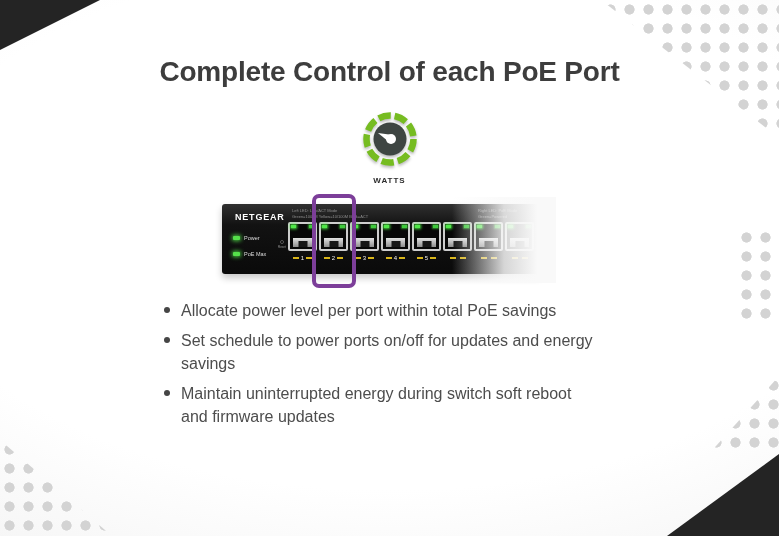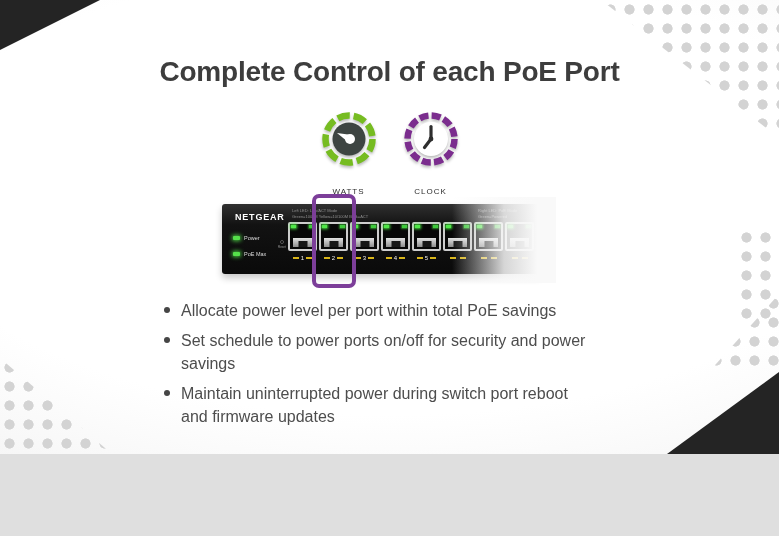--- a/index.html
+++ b/index.html
@@ -1,18 +1,18 @@
 <!DOCTYPE html>
 <html style="--brand-green: #76BC21; --brand-purple: #7B2D8E; --highlight-purple: #7C3E99; --text-dark: #3D3D3D; --text-body: #4D4D4D; --led-green: #55E04A; --port-yellow: #D8B51B;"><head>
 <meta charset="utf-8">
 <style>
   * { margin:0; padding:0; box-sizing:border-box; }
   html,body { background:#dfdfdf; }
   #canvas {
-    position:relative; width:779px; height:454px; overflow:hidden;
+    position:relative; width:779px; height:536px; overflow:hidden;
     font-family:"Liberation Sans", sans-serif;
     background:radial-gradient(ellipse 120% 95% at 50% 42%, #ffffff 52%, #ececec 100%);
   }
 
   
   .corner { position:absolute; background:#242424; }
   .corner-tl { left:0; top:0; width:100px; height:50px; clip-path:polygon(0 0,100% 0,0 100%); }
   .corner-br { right:0; bottom:0; width:112px; height:82px; clip-path:polygon(100% 0,100% 100%,0 100%); }
   .dots {
     position:absolute;
@@ -32,21 +32,21 @@
   }
 
   
   .icons-row {
     position:absolute; top:112px; left:0; right:0;
     display:flex; justify-content:center; gap:28px;
   }
   .feature-icon { display:flex; flex-direction:column; align-items:center; }
   .feature-icon svg { filter:drop-shadow(0 2px 1.5px rgba(0,0,0,.28)); }
   .icon-label {
-    margin-top:21px; font-size:8px; font-weight:normal;
+    margin-top:10px; font-size:8px; font-weight:bold;
     letter-spacing:1px; color:#2d2d2d;
   }
 
   
   .switch {
     position:absolute; left:222px; top:204px; width:318px; height:70px;
     background:linear-gradient(180deg,#303030,#121212 30%,#0a0a0a);
     border-radius:3px; box-shadow:0 4px 7px rgba(0,0,0,.22);padding-left:21px;
   }
   .sw-brand {
@@ -117,30 +117,20 @@
       <svg width="54" height="54" viewBox="0 0 54 54">
         <circle cx="27" cy="27" r="23.5" fill="none" stroke="#76BC21" stroke-width="6.5" stroke-dasharray="12.4 4"></circle>
         <circle cx="27" cy="27" r="16.5" fill="#3e4542"></circle>
         <g fill="#ffffff">
           <path d="M15 21 L26 22.5 L28.5 32 Z"></path>
           <circle cx="28" cy="27" r="5"></circle>
         </g>
       </svg>
       <div class="icon-label">WATTS</div>
     </div>
-    <div class="feature-icon">
-      <svg width="54" height="54" viewBox="0 0 54 54">
-        <circle cx="27" cy="27" r="23.5" fill="none" stroke="#7B2D8E" stroke-width="6.5" stroke-dasharray="9 3.3"></circle>
-        <circle cx="27" cy="27" r="17" fill="#ffffff"></circle>
-        <line x1="27" y1="27" x2="27" y2="14.5" stroke="#2e2e2e" stroke-width="3.2" stroke-linecap="round"></line>
-        <line x1="27" y1="27" x2="20.5" y2="35.5" stroke="#2e2e2e" stroke-width="3.2" stroke-linecap="round"></line>
-        <circle cx="27" cy="27" r="2.4" fill="#2e2e2e"></circle>
-      </svg>
-      <div class="icon-label">CLOCK</div>
-    </div>
   </div>
 
   <div class="switch">
     <div class="sw-brand">NETGEAR</div>
 
     <div class="sw-legend sw-legend-left">
       <div>Left LED: Link/ACT Mode</div>
       <div>Green=1000M Yellow=10/100M Blink=ACT</div>
     </div>
     <div class="sw-legend sw-legend-right">
@@ -273,21 +263,21 @@
 
   <div class="port-highlight"></div>
 
   <ul class="bullets">
       <li>
         <span class="dot"></span>
         <span class="btext">Allocate power level per port within total PoE savings</span>
       </li>
       <li>
         <span class="dot"></span>
-        <span class="btext">Set schedule to power ports on/off for security and power savings</span>
+        <span class="btext">Set schedule to power ports on/off for updates and energy savings</span>
       </li>
       <li>
         <span class="dot"></span>
-        <span class="btext">Maintain uninterrupted power during switch port reboot and firmware updates</span>
+        <span class="btext">Maintain uninterrupted energy during switch soft reboot and firmware updates</span>
       </li>
     </ul>
 
 </div>
 
 </body></html>

